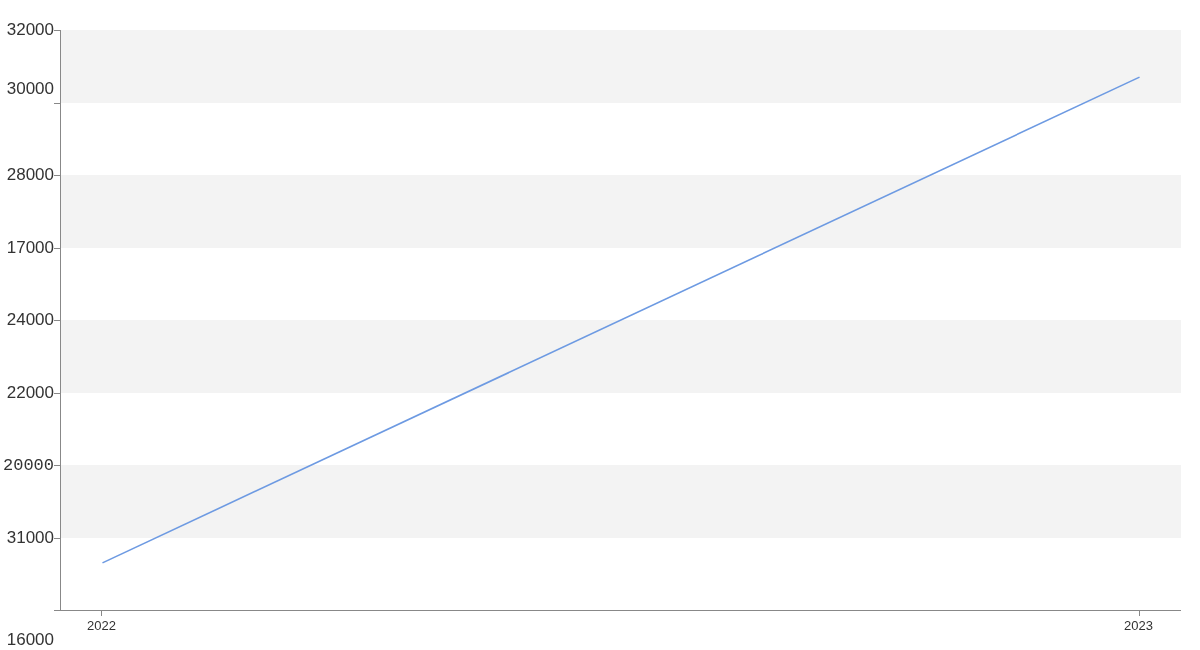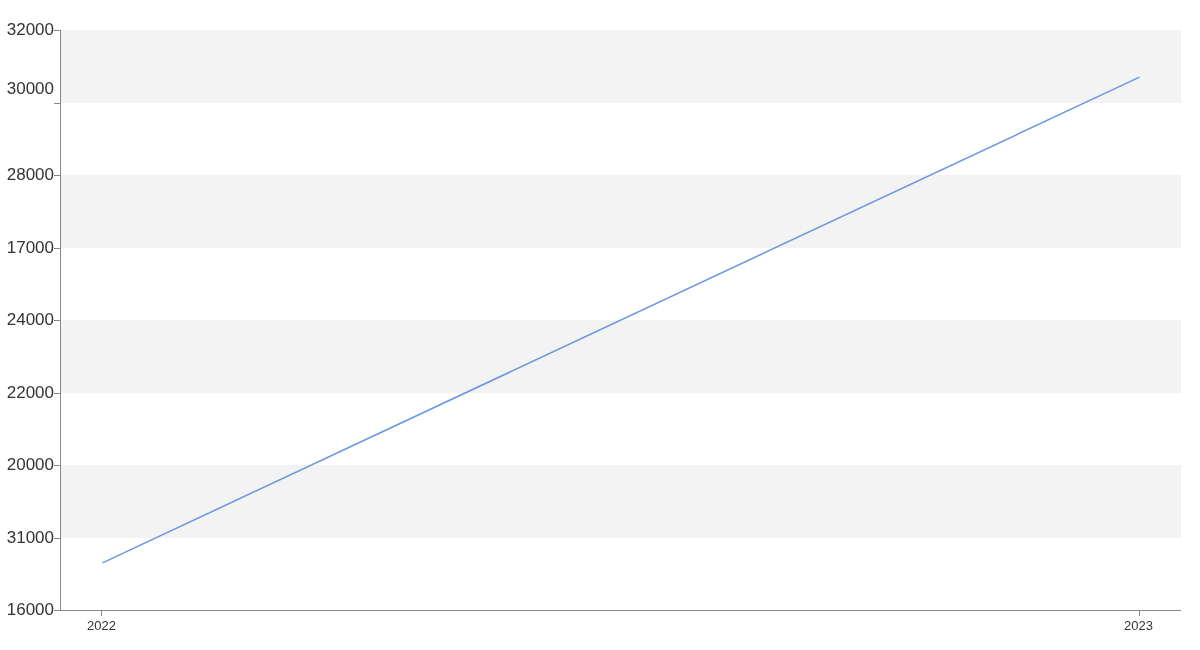--- a/index.html
+++ b/index.html
@@ -77,25 +77,25 @@
     transform: translateX(-50%);
   }
 </style>
 </head>
 <body>
 
 <div class="chart-container">
 
   <div id="y-axis">
       <div class="y-tick" style="top: 610px;"></div>
-      <div class="y-label" style="top: 610px;">16000</div>
+      <div class="y-label" style="top: 640px;">16000</div>
       <div class="y-tick" style="top: 537.5px;"></div>
       <div class="y-label" style="top: 537.5px;">31000</div>
       <div class="y-tick" style="top: 465px;"></div>
-      <div class="y-label" style="top: 465px;">20000</div>
+      <div class="y-label" style="top: 465px; font-family: Liberation Mono, monospace;">20000</div>
       <div class="y-tick" style="top: 392.5px;"></div>
       <div class="y-label" style="top: 392.5px;">22000</div>
       <div class="y-tick" style="top: 320px;"></div>
       <div class="y-label" style="top: 320px; margin-left: 32px;">24000</div>
       <div class="y-tick" style="top: 247.5px;"></div>
       <div class="y-label" style="top: 247.5px;">17000</div>
       <div class="y-tick" style="top: 175px;"></div>
       <div class="y-label" style="top: 175px;">28000</div>
       <div class="y-tick" style="top: 102.5px;"></div>
       <div class="y-label" style="top: 89px;">30000</div>

